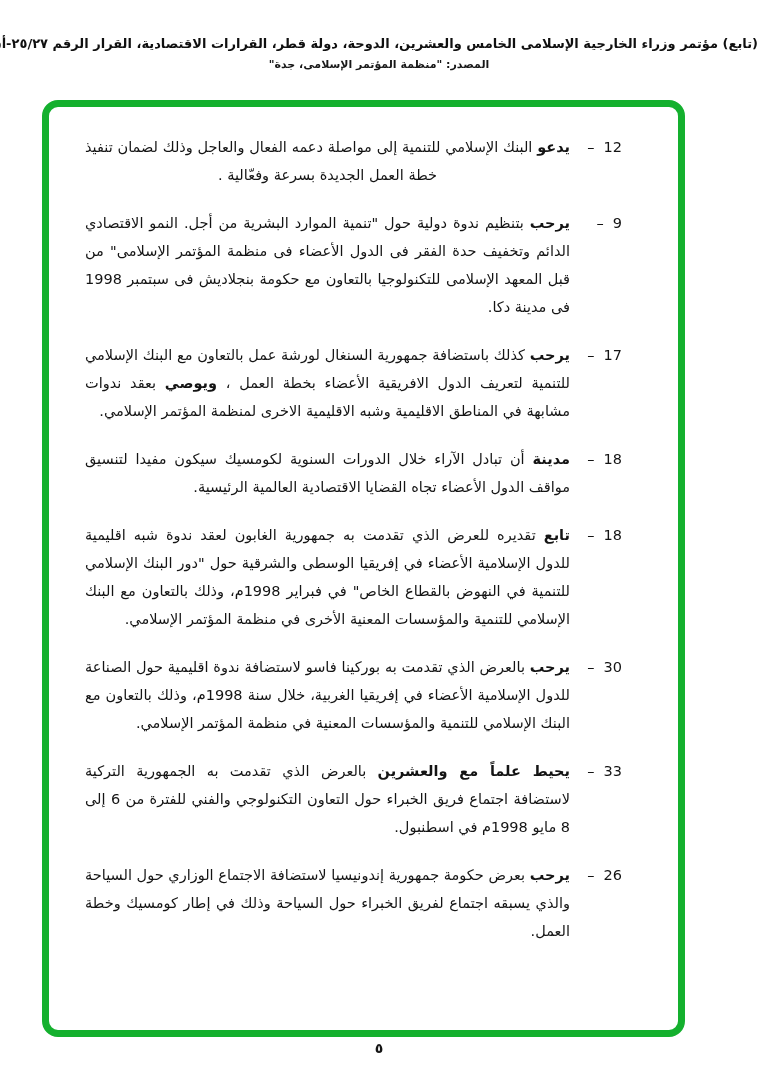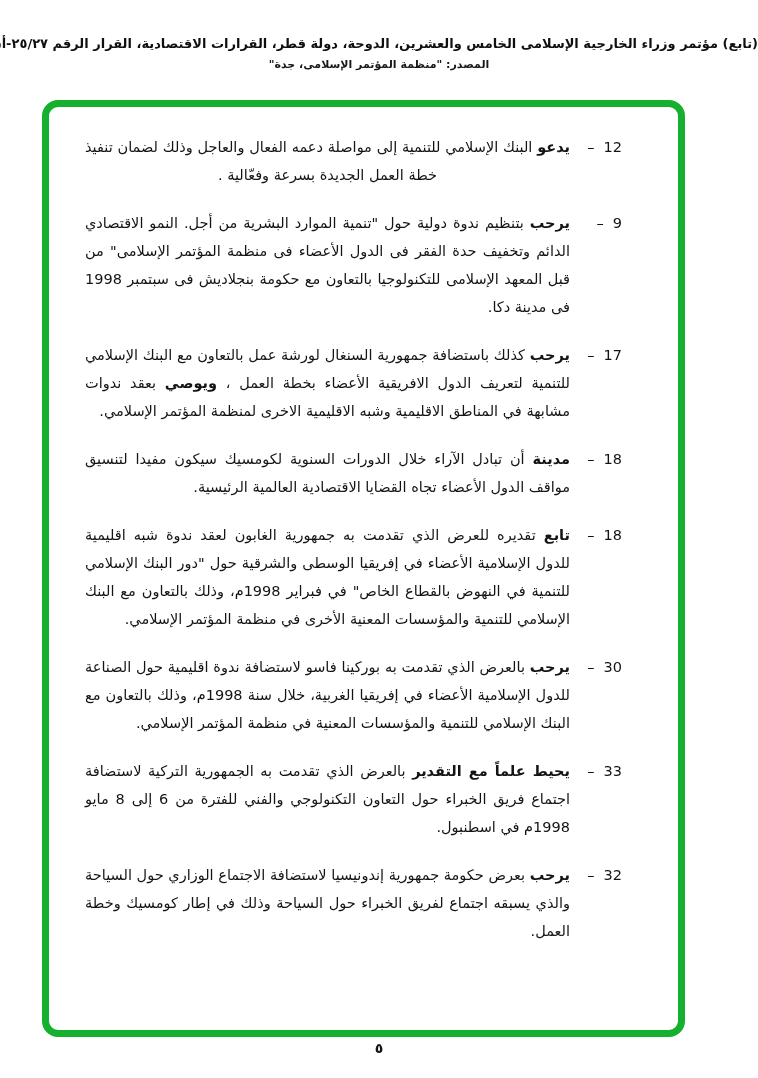--- a/index.html
+++ b/index.html
@@ -125,25 +125,25 @@
           <span class="num">30</span>
           <span class="dash">–</span>
         </div>
         <div class="text-cell"><span class="b">يرحب</span><span class=""> بالعرض الذي تقدمت به بوركينا فاسو لاستضافة ندوة اقليمية حول الصناعة للدول الإسلامية الأعضاء في إفريقيا الغربية، خلال سنة 1998م، وذلك بالتعاون مع البنك الإسلامي للتنمية والمؤسسات المعنية في منظمة المؤتمر الإسلامي.</span></div>
       </div>
       <div class="item">
         <div class="num-cell">
           <span class="num">33</span>
           <span class="dash">–</span>
         </div>
-        <div class="text-cell"><span class="b">يحيط علماً مع التقدير</span><span class=""> بالعرض الذي تقدمت به الجمهورية التركية لاستضافة اجتماع فريق الخبراء حول التعاون التكنولوجي والفني للفترة من 6 إلى 8 مايو 1998م في اسطنبول.</span></div>
+        <div class="text-cell"><span class="b">يحيط علماً مع والعشرين</span><span class=""> بالعرض الذي تقدمت به الجمهورية التركية لاستضافة اجتماع فريق الخبراء حول التعاون التكنولوجي والفني للفترة من 6 إلى 8 مايو 1998م في اسطنبول.</span></div>
       </div>
       <div class="item">
         <div class="num-cell">
-          <span class="num">32</span>
+          <span class="num">26</span>
           <span class="dash">–</span>
         </div>
         <div class="text-cell"><span class="b">يرحب</span><span class=""> بعرض حكومة جمهورية إندونيسيا لاستضافة الاجتماع الوزاري حول السياحة والذي يسبقه اجتماع لفريق الخبراء حول السياحة وذلك في إطار كومسيك وخطة العمل.</span></div>
       </div>
     </div>
 </div>
 
 <div class="page-number">٥</div>
 
 </body></html>

